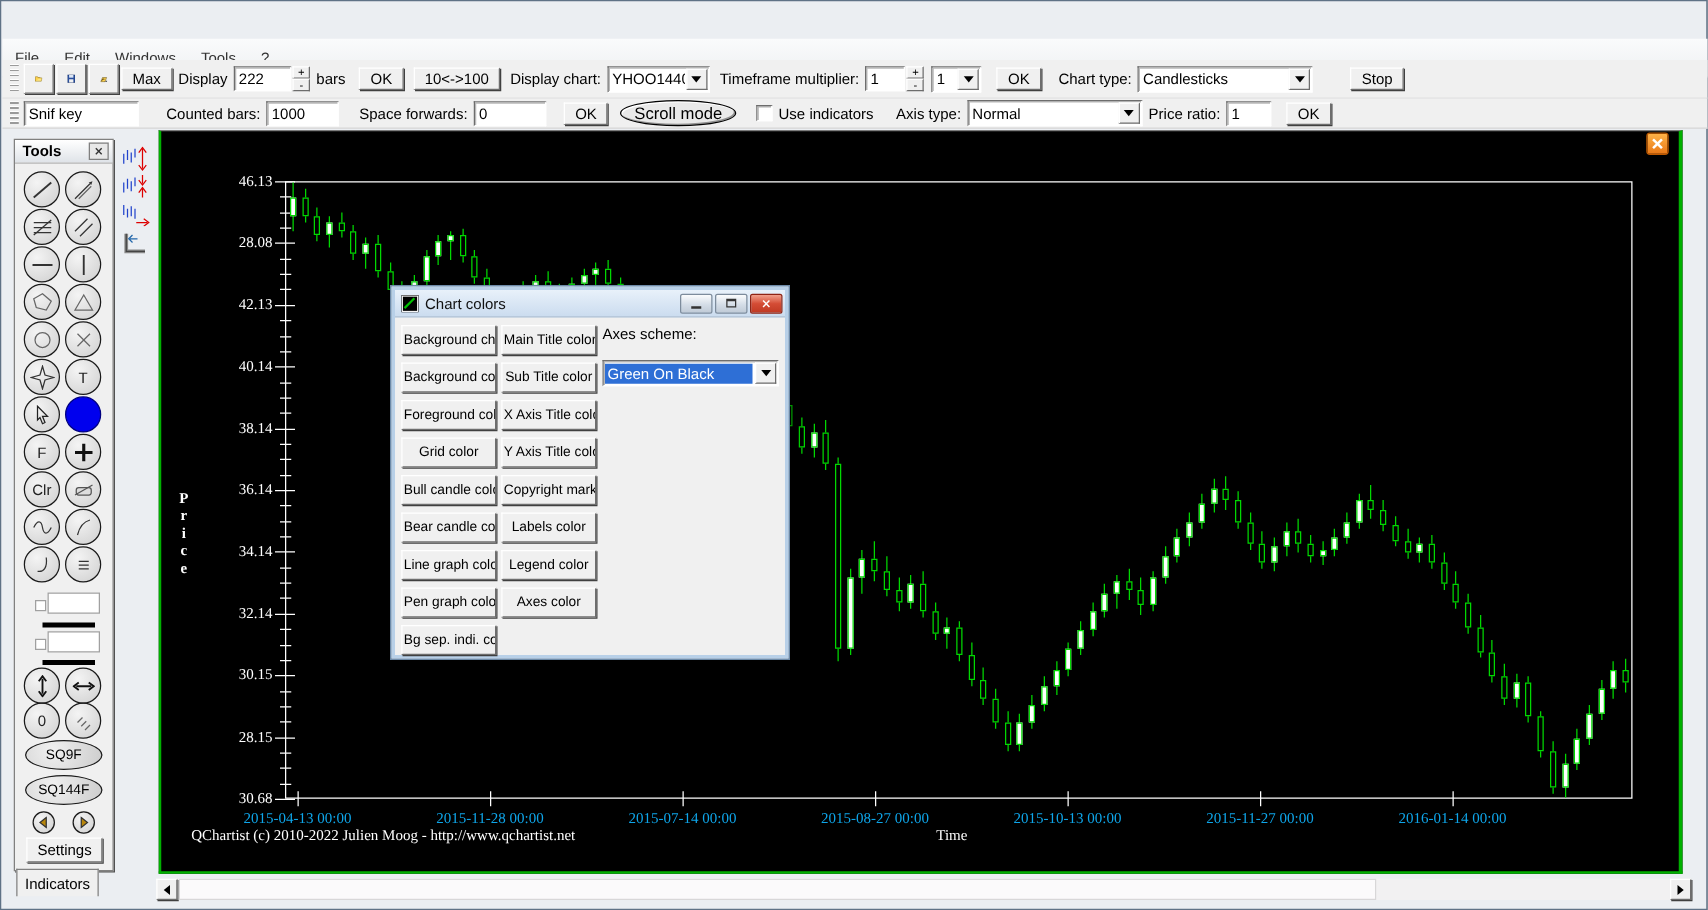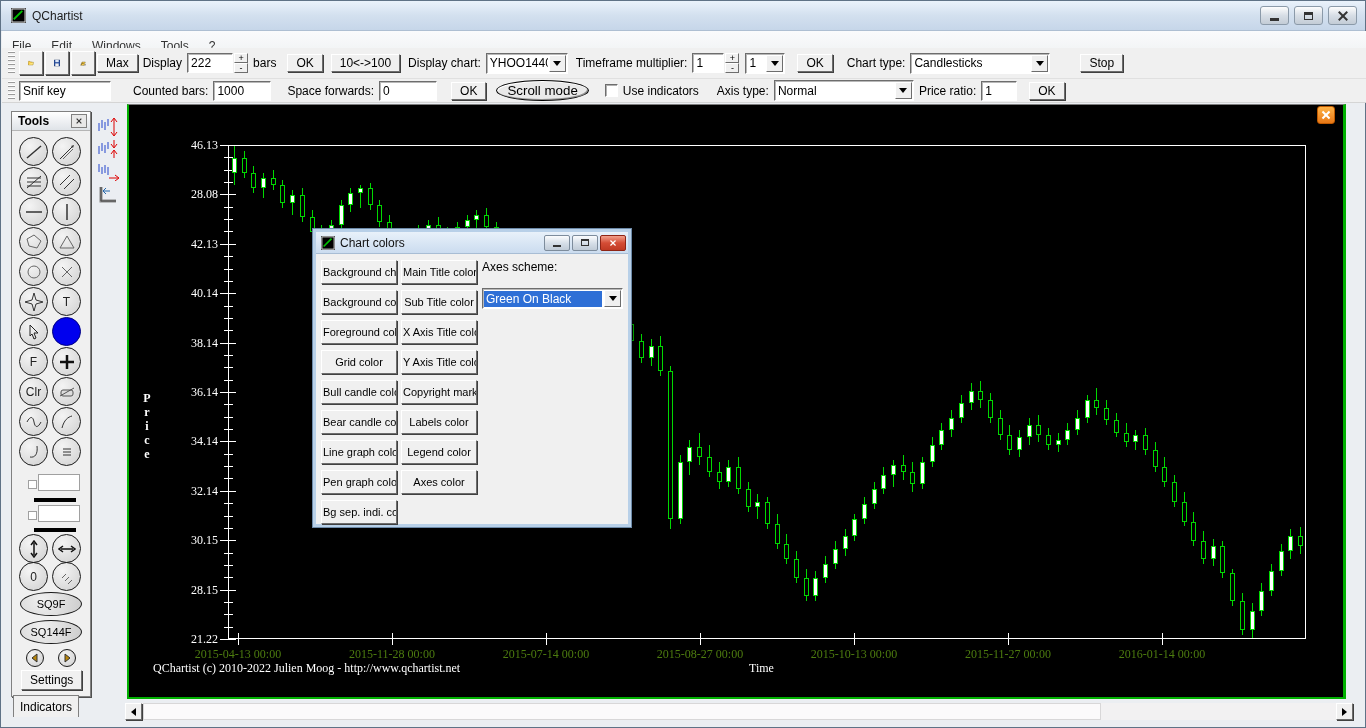--- a/index.html
+++ b/index.html
@@ -53,21 +53,21 @@
     box-shadow:inset 1px 1px 0 #b0b0b0; margin-right:5px; }
   
   #chart { position:absolute; left:126px; top:103px; width:1219px; height:595px; background:#000;
     border-left:2px solid #00b000; border-right:3px solid #00b000; border-bottom:2px solid #00b000;
     border-top:1px solid #7c7c7c; z-index:1; }
   #chart .main-title { position:absolute; left:99px; top:2px; width:1078px; text-align:center;
     color:#fff; font-weight:bold; font-size:13px; }
   #plot-frame { position:absolute; left:99px; top:40px; width:1078px; height:494px; border:1px solid #fff; }
   .ytick-label { position:absolute; width:70px; text-align:right; color:#fff;
     font-family:"Liberation Serif", serif; font-size:12px; transform:translateY(-50%); }
-  .xtick-label { position:absolute; width:120px; text-align:center; color:#4d7c0f;
+  .xtick-label { position:absolute; width:120px; text-align:center; color:#0ea5e9;
     font-family:"Liberation Serif", serif; font-size:12px; }
   .tick { position:absolute; background:#fff; }
   .candle-wick { position:absolute; width:1px; }
   .candle-body { position:absolute; border:1px solid; }
   #ylabel-price { position:absolute; left:12px; top:286px; color:#fff; font-family:"Liberation Serif", serif;
     font-size:12px; font-weight:bold; line-height:14px; text-align:center; width:12px; }
   .chart-footer { position:absolute; color:#fff; font-family:"Liberation Serif", serif; font-size:12px; }
   #close-chart-btn { position:absolute; right:8px; top:1px; width:18px; height:18px; border-radius:3px;
     background:linear-gradient(#ffb347,#e87817); border:1px solid #c05a00;
     display:flex; align-items:center; justify-content:center; z-index:3; }
@@ -120,39 +120,20 @@
     border-color:#fff #6d6d6d #6d6d6d #fff; box-shadow:1px 1px 0 #404040; display:flex; align-items:center; justify-content:center; }
   .tri-left { width:0; height:0; border-top:4px solid transparent; border-bottom:4px solid transparent; border-right:5px solid #000; }
   .tri-right { width:0; height:0; border-top:4px solid transparent; border-bottom:4px solid transparent; border-left:5px solid #000; }
   #hthumb { position:absolute; left:18px; top:0; width:958px; height:17px; background:#fbfafb; border:1px solid #d8d7d8; }
 </style>
 </head>
 <body>
 
 <div id="window">
 
-  <div id="titlebar">
-    <svg class="app-icon" viewBox="0 0 16 16">
-      <rect x="0" y="0" width="16" height="16" fill="#000"></rect>
-        <rect x="1" y="1" width="14" height="14" fill="none" stroke="#fff" stroke-width="1"></rect>
-      <line x1="3" y1="12" x2="12" y2="3" stroke="#00c000" stroke-width="2"></line>
-      </svg>
-    <span class="title-text">QChartist</span>
-    <div class="win-controls">
-      <div class="win-btn">
-          <div class="g-min"></div>
-        </div>
-      <div class="win-btn">
-          <div class="g-max"></div>
-        </div>
-      <div class="win-btn">
-          <div class="g-x"></div>
-        </div>
-    </div>
-  </div>
 
   <div id="menubar">
       <div class="menu-item">File</div>
       <div class="menu-item">Edit</div>
       <div class="menu-item">Windows</div>
       <div class="menu-item">Tools</div>
       <div class="menu-item">?</div>
     </div>
 
   <div class="toolbar" id="toolbar1">
@@ -299,21 +280,21 @@
         <div class="ytick-label" style="left: 19px; top: 435.2px;">30.15</div>
         <div class="tick" style="left: 95px; top: 447.55px; width: 9px; height: 1px;"></div>
         <div class="tick" style="left: 95px; top: 459.9px; width: 9px; height: 1px;"></div>
         <div class="tick" style="left: 95px; top: 472.25px; width: 9px; height: 1px;"></div>
         <div class="tick" style="left: 91px; top: 484.6px; width: 16px; height: 1px;"></div>
         <div class="ytick-label" style="left: 19px; top: 484.6px;">28.15</div>
         <div class="tick" style="left: 95px; top: 496.95px; width: 9px; height: 1px;"></div>
         <div class="tick" style="left: 95px; top: 509.3px; width: 9px; height: 1px;"></div>
         <div class="tick" style="left: 95px; top: 521.65px; width: 9px; height: 1px;"></div>
         <div class="tick" style="left: 91px; top: 534px; width: 16px; height: 1px;"></div>
-        <div class="ytick-label" style="left: 19px; top: 534px;">21.22</div>
+        <div class="ytick-label" style="left: 19px; top: 534px;">30.68</div>
         <div class="tick" style="left: 109px; top: 528px; width: 1px; height: 12px;"></div>
         <div class="xtick-label" style="left: 49px; top: 542px;">2015-04-13 00:00</div>
         <div class="tick" style="left: 263px; top: 528px; width: 1px; height: 12px;"></div>
         <div class="xtick-label" style="left: 203px; top: 542px;">2015-11-28 00:00</div>
         <div class="tick" style="left: 417px; top: 528px; width: 1px; height: 12px;"></div>
         <div class="xtick-label" style="left: 357px; top: 542px;">2015-07-14 00:00</div>
         <div class="tick" style="left: 571px; top: 528px; width: 1px; height: 12px;"></div>
         <div class="xtick-label" style="left: 511px; top: 542px;">2015-08-27 00:00</div>
         <div class="tick" style="left: 725px; top: 528px; width: 1px; height: 12px;"></div>
         <div class="xtick-label" style="left: 665px; top: 542px;">2015-10-13 00:00</div>

